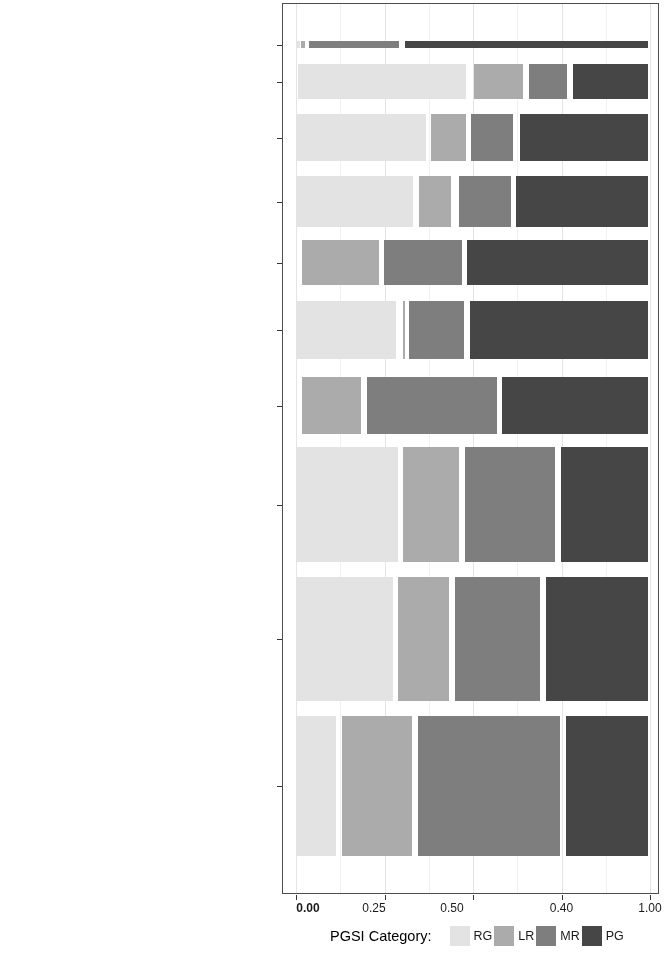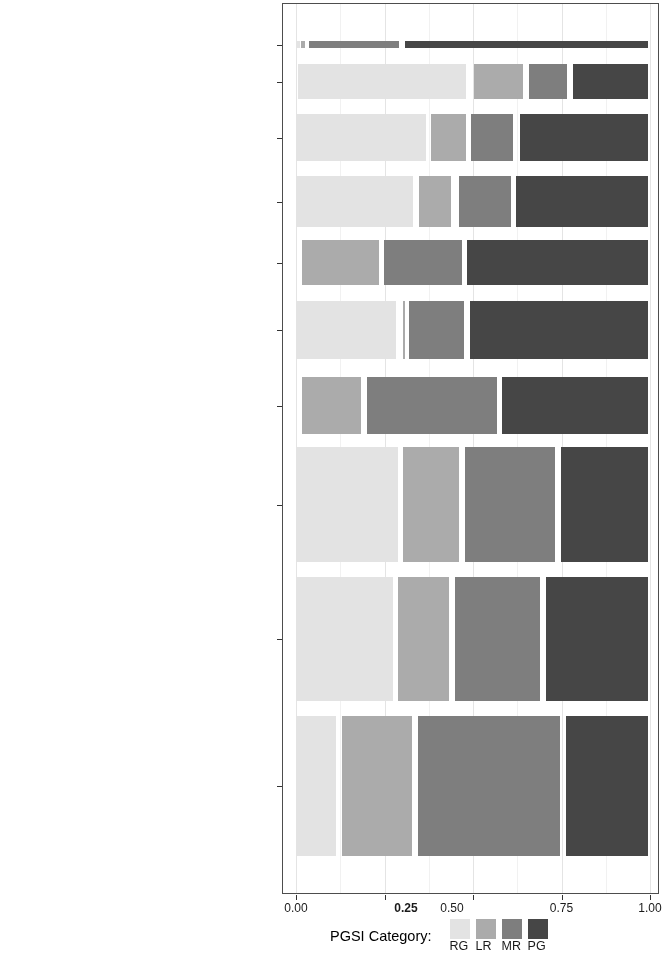--- a/index.html
+++ b/index.html
@@ -59,23 +59,22 @@
     height:24px;
   }
   .legend-title {
     font-size:14.5px;
     color:#000000;
     margin-right:18px;
     white-space:nowrap;
   }
   .legend-entry {
     display:flex;
-    align-items:flex-start;
+    align-items:center;
     margin-right:2px;
-    flex-direction:column;
   }
   .legend-swatch {
     width:20px; height:20px;
     margin-right:4px;
   }
   .legend-label {
     font-size:12.5px;
     color:#1a1a1a;
   }
 </style>
@@ -144,24 +143,24 @@
       <div class="ytick" style="top: 505px;"></div>
       <div class="ytick" style="top: 639px;"></div>
       <div class="ytick" style="top: 786px;"></div>
       <div class="xtick" style="left: 296px;"></div>
       <div class="xtick" style="left: 384.5px;"></div>
       <div class="xtick" style="left: 473px;"></div>
       <div class="xtick" style="left: 561.5px;"></div>
       <div class="xtick" style="left: 650px;"></div>
     </div>
   <div class="xaxis">
-      <div class="xtick-label" style="left: 296px;">0.00</div>
-      <div class="xtick-label" style="left: 406px; font-weight: bold;">0.25</div>
+      <div class="xtick-label" style="left: 308px; font-weight: bold;">0.00</div>
+      <div class="xtick-label" style="left: 374px;">0.25</div>
       <div class="xtick-label" style="left: 452px;">0.50</div>
-      <div class="xtick-label" style="left: 561.5px;">0.75</div>
+      <div class="xtick-label" style="left: 561.5px;">0.40</div>
       <div class="xtick-label" style="left: 650px;">1.00</div>
     </div>
   <div class="legend">
     <span class="legend-title">PGSI Category:</span>
   <div class="legend-entry">
         <div class="legend-swatch" style="background: rgb(227, 227, 227);"></div>
         <div class="legend-label">RG</div>
       </div>
       <div class="legend-entry">
         <div class="legend-swatch" style="background: rgb(171, 171, 171);"></div>

